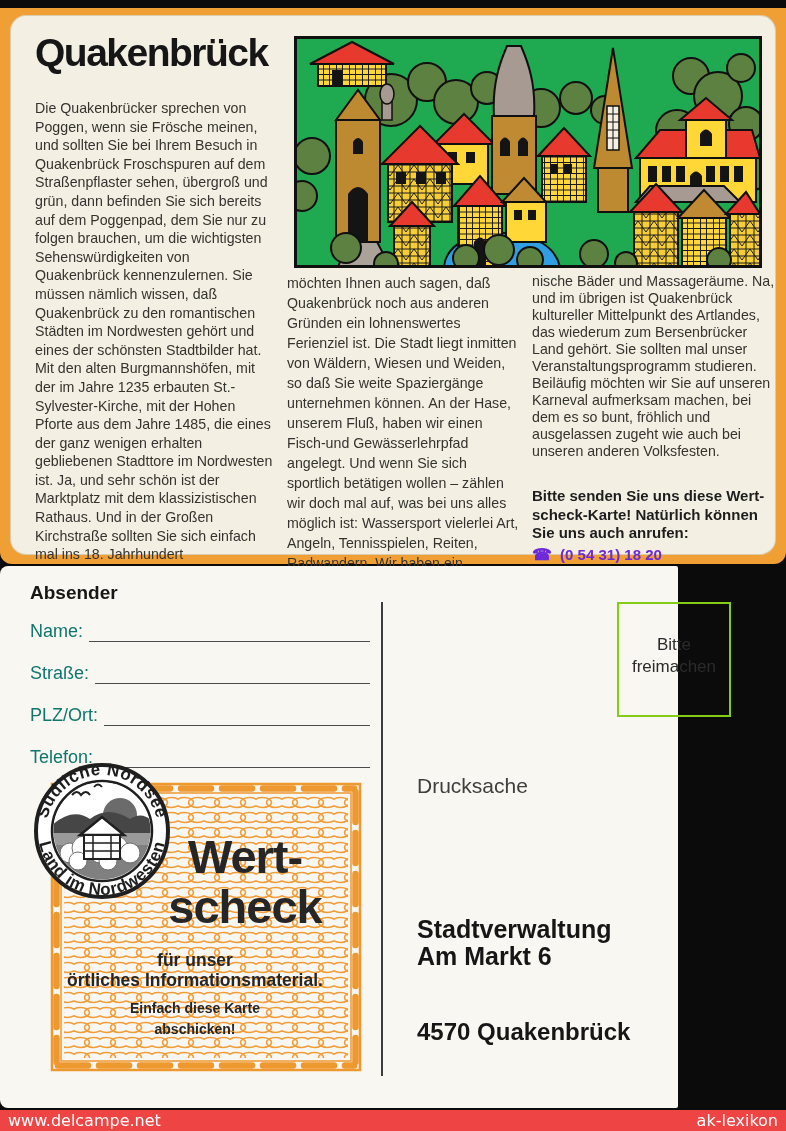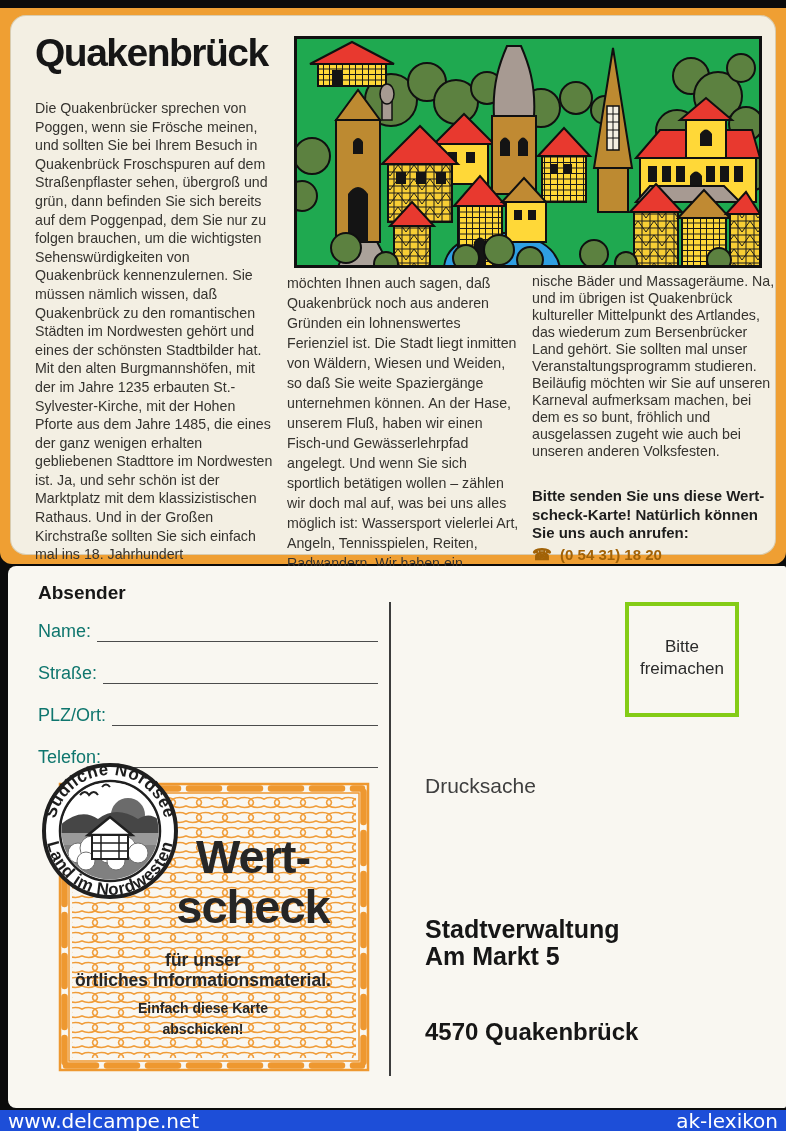--- a/index.html
+++ b/index.html
@@ -14,52 +14,52 @@
   .front-title{position:absolute;left:25px;top:16px;font-size:39px;font-weight:bold;
          letter-spacing:-1.5px;color:#161616;}
   .illus{position:absolute;left:284px;top:21px;width:468px;height:232px;}
   .col{position:absolute;color:#35332f;font-size:14.2px;text-align:left;}
   .col1{left:25px;top:84px;width:242px;line-height:18.6px;}
   .col2{left:277px;top:258px;width:232px;line-height:20px;}
   .col3{left:522px;top:258px;width:246px;line-height:17px;}
   .note{position:absolute;left:522px;top:472px;width:246px;font-size:15px;font-weight:bold;
         line-height:18.5px;color:#1d1d1d;}
   .phone-line{position:absolute;left:522px;top:530px;width:246px;font-size:15px;font-weight:bold;
-        color:#a16207;}
+        color:#6d28d9;}
   .phone-line .ph-ic{font-size:16px;margin-right:4px;}
 
   
-  .back{position:absolute;left:8px;top:566px;width:778px;height:542px;background:#F9F7F1;
+  .back{position:absolute;left:0;top:566px;width:678px;height:542px;background:#F9F7F1;
         border-radius:8px 2px 2px 8px;}
   .absender{position:absolute;left:30px;top:16px;font-size:19px;font-weight:bold;color:#171717;}
   .frow{position:absolute;left:30px;width:340px;display:flex;align-items:flex-end;height:26px;}
   .frow .flabel{font-size:18px;color:#0f766e;white-space:nowrap;margin-right:6px;}
   .frow .fline{flex:1;border-bottom:1.5px solid #4c4c4c;height:20px;}
   .frow.r0{top:50px}.frow.r1{top:92px}.frow.r2{top:134px}.frow.r3{top:176px}
   .divider{position:absolute;left:381px;top:36px;width:2px;height:474px;background:#3d3d3d;}
-  .fm-box{position:absolute;left:617px;top:36px;width:114px;height:115px;border:4px solid #84cc16;
+  .fm-box{position:absolute;left:617px;top:36px;width:114px;height:115px;border:2px solid #84cc16;
         box-sizing:border-box;text-align:center;font-size:17px;line-height:22px;color:#2b2b2b;
         padding-top:30px;}
   .drucksache{position:absolute;left:417px;top:208px;font-size:21px;color:#3f3f3f;}
   .addr{position:absolute;left:417px;top:350px;font-size:25px;font-weight:bold;line-height:27px;
         color:#161616;}
   .city{position:absolute;left:417px;top:452px;font-size:24px;font-weight:bold;color:#161616;}
   .wframe{position:absolute;left:48px;top:214px;width:316px;height:294px;}
   .wlogo{position:absolute;left:18px;top:181px;width:168px;height:168px;}
   .wbig{position:absolute;left:95px;top:266px;width:300px;text-align:center;font-weight:bold;
         color:#262626;font-size:47px;line-height:50px;letter-spacing:-1px;}
   .wsub{position:absolute;left:30px;top:384px;width:330px;text-align:center;font-weight:bold;
         font-size:17.5px;line-height:20px;color:#262626;}
   .wcta{position:absolute;left:30px;top:432px;width:330px;text-align:center;font-weight:bold;
         font-size:14px;line-height:21px;color:#262626;}
 
   
-  .footer{position:absolute;left:0;top:1110px;width:786px;height:21px;background:#1d4ed8;
+  .footer{position:absolute;left:0;top:1110px;width:786px;height:21px;background:#ef4444;
         display:flex;justify-content:space-between;align-items:center;padding:0 8px;
-        box-sizing:border-box;color:#fff;font-size:20px;font-family:"DejaVu Sans",sans-serif;}
+        box-sizing:border-box;color:#fff;font-size:16px;font-family:"DejaVu Sans",sans-serif;}
 </style>
 </head>
 <body>
 
 <div class="page">
 
   <div class="front">
     <div class="front-inner">
       <div class="front-title">Quakenbrück</div>
 
@@ -231,21 +231,21 @@
 
     <div class="fm-box">
       <div>Bitte</div>
       <div>freimachen</div>
     </div>
 
     <div class="drucksache">Drucksache</div>
 
     <div class="addr">
       <div>Stadtverwaltung</div>
-      <div>Am Markt 5</div>
+      <div>Am Markt 6</div>
     </div>
     <div class="city">4570 Quakenbrück</div>
 
     <svg class="wframe" viewBox="0 0 316 294">
       <defs>
         <pattern id="glp" width="26" height="15" patternUnits="userSpaceOnUse">
           <g fill="none" stroke="#F09C38" stroke-width="1.6">
             <ellipse cx="6.5" cy="7.5" rx="9" ry="5"></ellipse>
             <ellipse cx="19.5" cy="7.5" rx="9" ry="5"></ellipse>
           </g>

